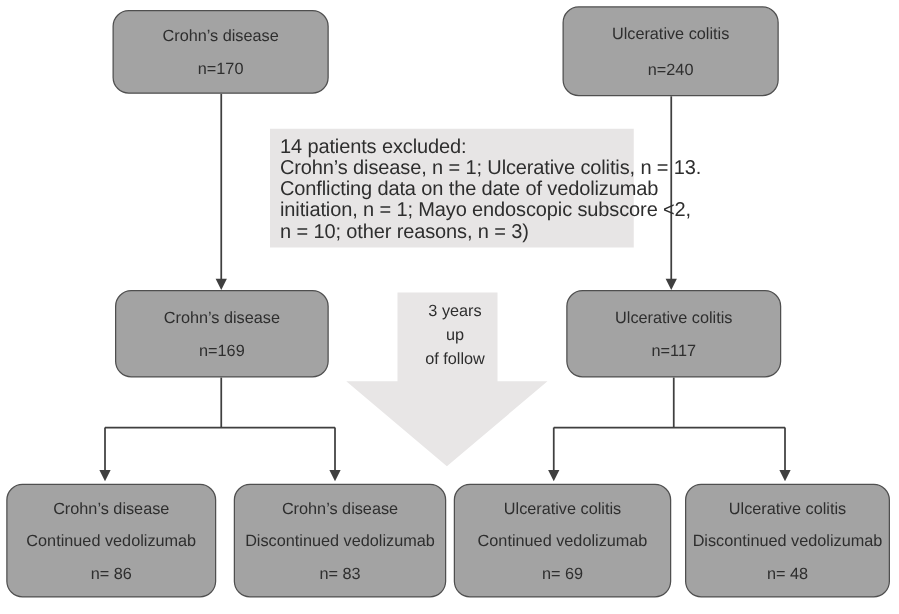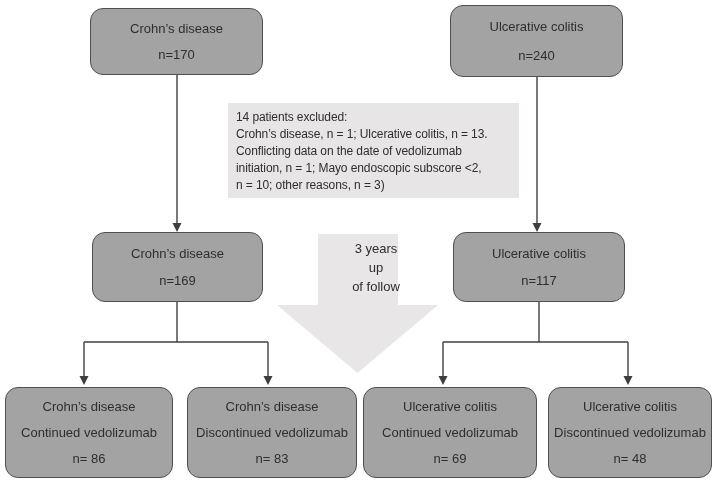--- a/index.html
+++ b/index.html
@@ -30,34 +30,34 @@
     flex-direction: column;
     justify-content: space-evenly;
     align-items: center;
     text-align: center;
     font-size: 13px;
     line-height: 15px;
   }
   .node .nl { white-space: nowrap; }
   .excluded {
     position: absolute;
-    left: 228px; top: 103px;
+    left: 216px; top: 103px;
     width: 291px; height: 95px;
     box-sizing: border-box;
     background: var(--excluded-bg, #e7e5e5);
     padding: 6px 4px 0 8px;
-    font-size: 12px;
+    font-size: 16px;
     line-height: 17px;
     letter-spacing: -0.1px;
     text-align: left;
   }
   .excluded .xl { white-space: nowrap; }
   .arrow-text {
     position: absolute;
-    left: 336px; top: 239px;
+    left: 324px; top: 239px;
     width: 80px;
     text-align: center;
     font-size: 13px;
     line-height: 19px;
   }
 </style>
 </head>
 <body>
 
 <div class="canvas">

